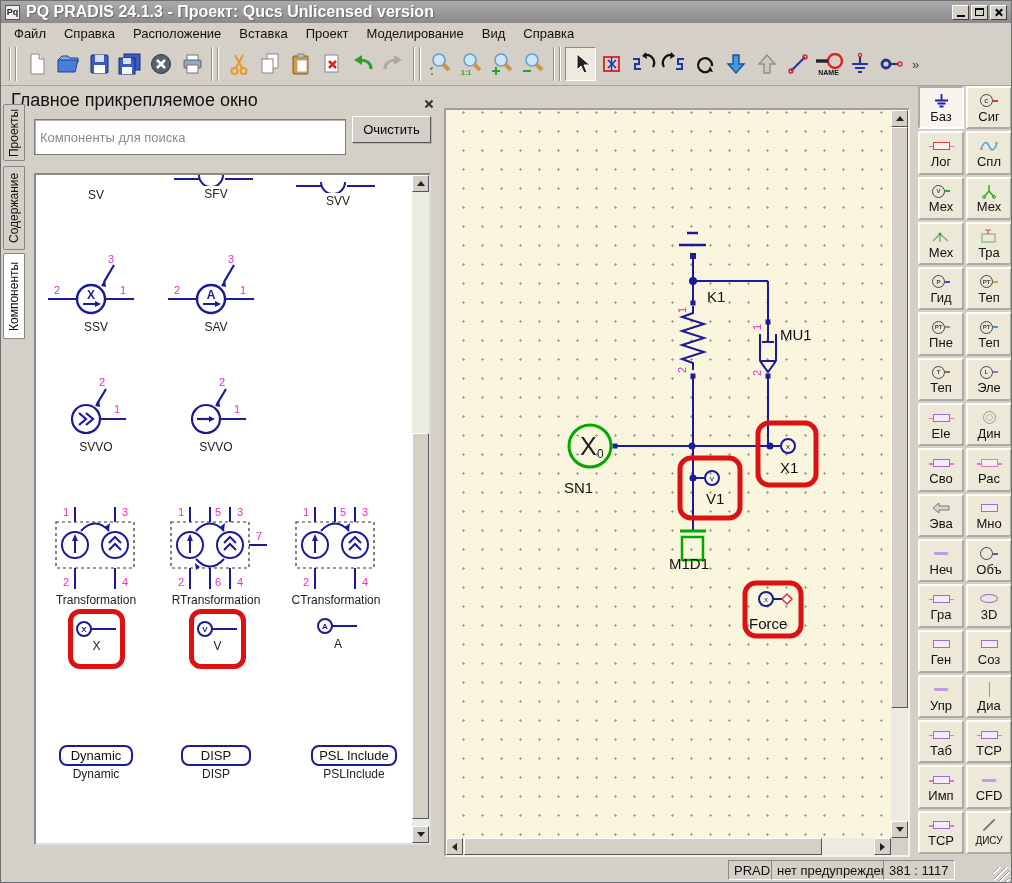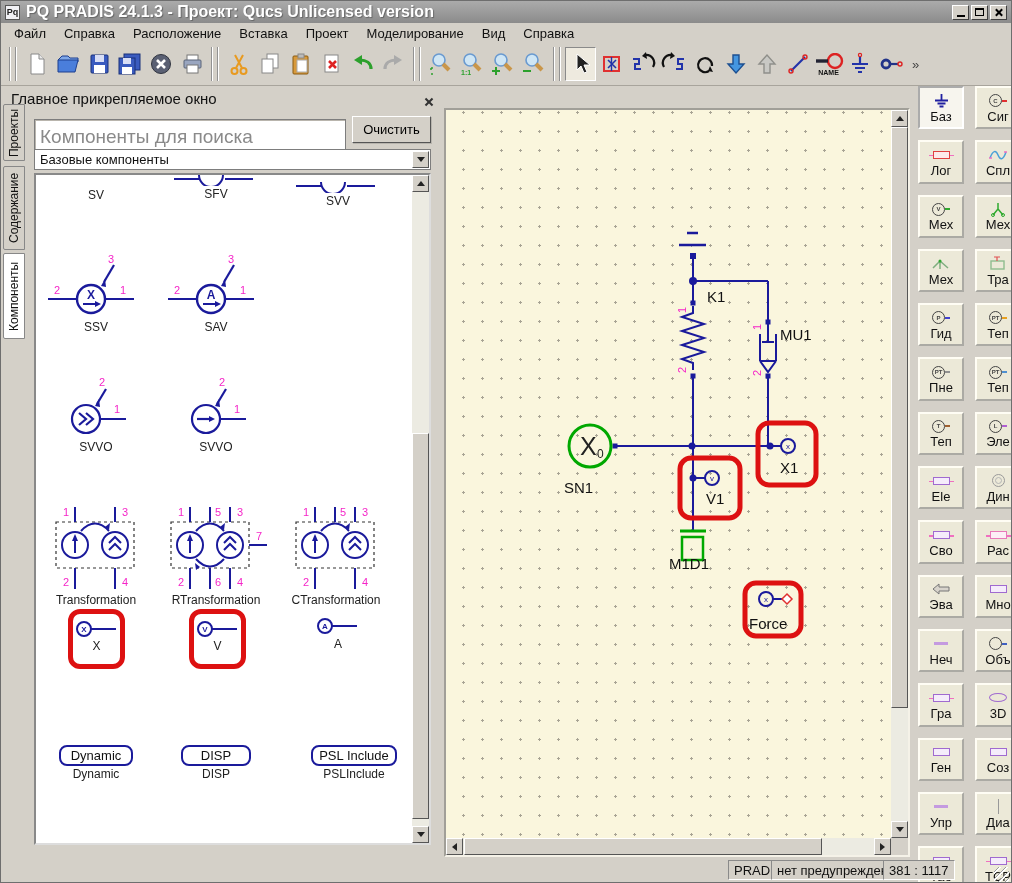--- a/index.html
+++ b/index.html
@@ -34,31 +34,31 @@
     display:flex; align-items:center; border-bottom:1px solid #a8a49c; padding-left:4px; }
   .tb-handle { width:0; height:34px; border-left:1px solid #929292; border-right:1px solid #fff; margin:0 4px; }
   .tb-handle + .tb-handle { margin-left:0; }
   .tbtn { width:31px; height:34px; display:flex; flex-direction:column; align-items:center; justify-content:center; }
   .tbtn.pressed { background:#eeeadf; border:1px solid; border-color:#8a8a8a #fff #fff #8a8a8a; }
   .tbtn svg { display:block; }
   .name-cap { font-size:7px; font-weight:bold; color:#111; line-height:6px; }
   .tb-overflow { font-size:13px; color:#444; margin-left:6px; }
   
   .dock { position:absolute; left:2px; top:85px; width:438px; height:771px; }
-  .dock-header { position:absolute; left:0; top:0; right:0; height:22px; padding:4px 8px; font-size:15px; }
+  .dock-header { position:absolute; left:0; top:0; right:0; height:22px; padding:4px 8px; font-size:18px; }
   .dock-close { position:absolute; right:8px; top:6px; }
   .xmark { position:relative; width:9px; height:9px; display:inline-block; }
   .xmark::before,.xmark::after { content:""; position:absolute; left:4px; top:0; width:2px; height:10px; background:#333; }
   .xmark::before { transform:rotate(45deg);} .xmark::after { transform:rotate(-45deg);}
   .side-tab { position:absolute; left:0; width:22px; writing-mode:vertical-rl; transform:rotate(180deg);
     display:flex; align-items:center; justify-content:center; font-size:12px;
     background:#d4d0c8; border:1px solid #888; border-radius:0 2px 2px 0; }
   .side-tab.sel { background:#fff; }
   .search-input { position:absolute; left:31px; top:33px; width:312px; height:23px;
-    border:1px solid #7d7d7d; box-shadow:inset 1px 1px 0 #b9b5ad; padding:17px 5px; font-size:19px;
+    border:1px solid #7d7d7d; box-shadow:inset 1px 1px 0 #b9b5ad; padding:17px 5px; font-size:13px;
     font-family:"Liberation Sans",sans-serif; background:#fff; color:#111; }
   .search-input::placeholder { color:#8a8a8a; }
   .clear-btn { position:absolute; left:349px; top:30px; width:79px; height:27px;
     background:#d4d0c8; border:1px solid; border-color:#fff #555 #555 #fff;
     box-shadow:1px 1px 0 #00000022; font-size:13px; font-family:"Liberation Sans",sans-serif; }
   .combo { position:absolute; left:31px; top:63px; width:397px; height:21px;
     background:#fff; border:1px solid #7d7d7d; display:flex; align-items:center; padding-left:5px; font-size:13px; }
   .combo-btn { position:absolute; right:1px; top:1px; width:17px; height:17px; background:#d4d0c8;
     border:1px solid; border-color:#fff #555 #555 #fff; display:flex; align-items:center; justify-content:center; }
   .tri-dn { width:0; height:0; border-left:4px solid transparent; border-right:4px solid transparent; border-top:5px solid #222; }
@@ -92,21 +92,21 @@
   .tclose .xmark::before,.tclose .xmark::after { left:3px; height:8px; background:#fff; }
   .canvas-frame { position:absolute; left:0; top:22px; right:0; bottom:0; border:2px inset #f5f2e8; background:#f9a8d4; }
   .canvas { position:absolute; left:0; top:0; right:17px; bottom:17px; background:#faf6dd;
     background-image:radial-gradient(#a8a494 1px, transparent 1.4px); background-size:19px 19px; background-position:8px 12px; }
   .vscroll { position:absolute; right:0; top:0; width:17px; bottom:17px; background:#ecebe2; }
   .hscroll { position:absolute; left:0; bottom:0; right:17px; height:17px; background:#ecebe2; }
   .corner { position:absolute; right:0; bottom:0; width:17px; height:17px; background:#d4d0c8; }
   .schematic { position:absolute; left:0; top:0; }
   
   .rpanel { position:absolute; left:917px; top:85px; width:95px; height:771px;
-    display:grid; grid-template-columns:46px 46px; grid-auto-rows:43.3px; gap:11px; align-content:start; }
+    display:grid; grid-template-columns:46px 46px; grid-auto-rows:43.3px; gap:2px; align-content:start; }
   .rbtn { border:2px outset #fffdf4; background:#ece9d8; display:flex; flex-direction:column;
     align-items:center; justify-content:center; gap:1px; font-size:13px; color:#111; overflow:hidden; }
   .rbtn.selected { border:2px inset #fff; background:#f7f5ee; }
   .rlabel { line-height:13px; }
   .rlabel.small { font-size:10px; }
   .ricon { height:16px; display:flex; align-items:center; justify-content:center; }
   .cic { display:inline-flex; align-items:center; }
   .cl { width:13px; height:13px; border:1.5px solid currentColor; border-radius:50%;
     font-size:6px; font-weight:bold; color:#444; display:flex; align-items:center; justify-content:center; font-style:normal; }
   .ctail { width:5px; height:2px; background:currentColor; }
@@ -360,26 +360,20 @@
     </div>
   <div class="side-tab" style="top:80px;height:84px">
       <span>Содержание</span>
     </div>
   <div class="side-tab sel" style="top:167px;height:86px">
       <span>Компоненты</span>
     </div>
 
   <input class="search-input" type="text" placeholder="Компоненты для поиска" style="">
   <button class="clear-btn">Очистить</button>
-  <div class="combo">
-    <span>Базовые компоненты</span>
-    <span class="combo-btn">
-        <span class="tri-dn"></span>
-      </span>
-  </div>
 
   <div class="comp-list">
 
     <div class="comp" style="left:10px;top:2px;padding-top:10px">
       <span class="clabel">SV</span>
     </div>
     <div class="comp" style="left:130px;top:0">
       <svg width="100" height="11" stroke="#1a1a9b" stroke-width="2" fill="none">
         <path d="M8 4h25M59 4h28"></path>
           <path d="M33 0a12 12 0 0 0 24 0"></path>

